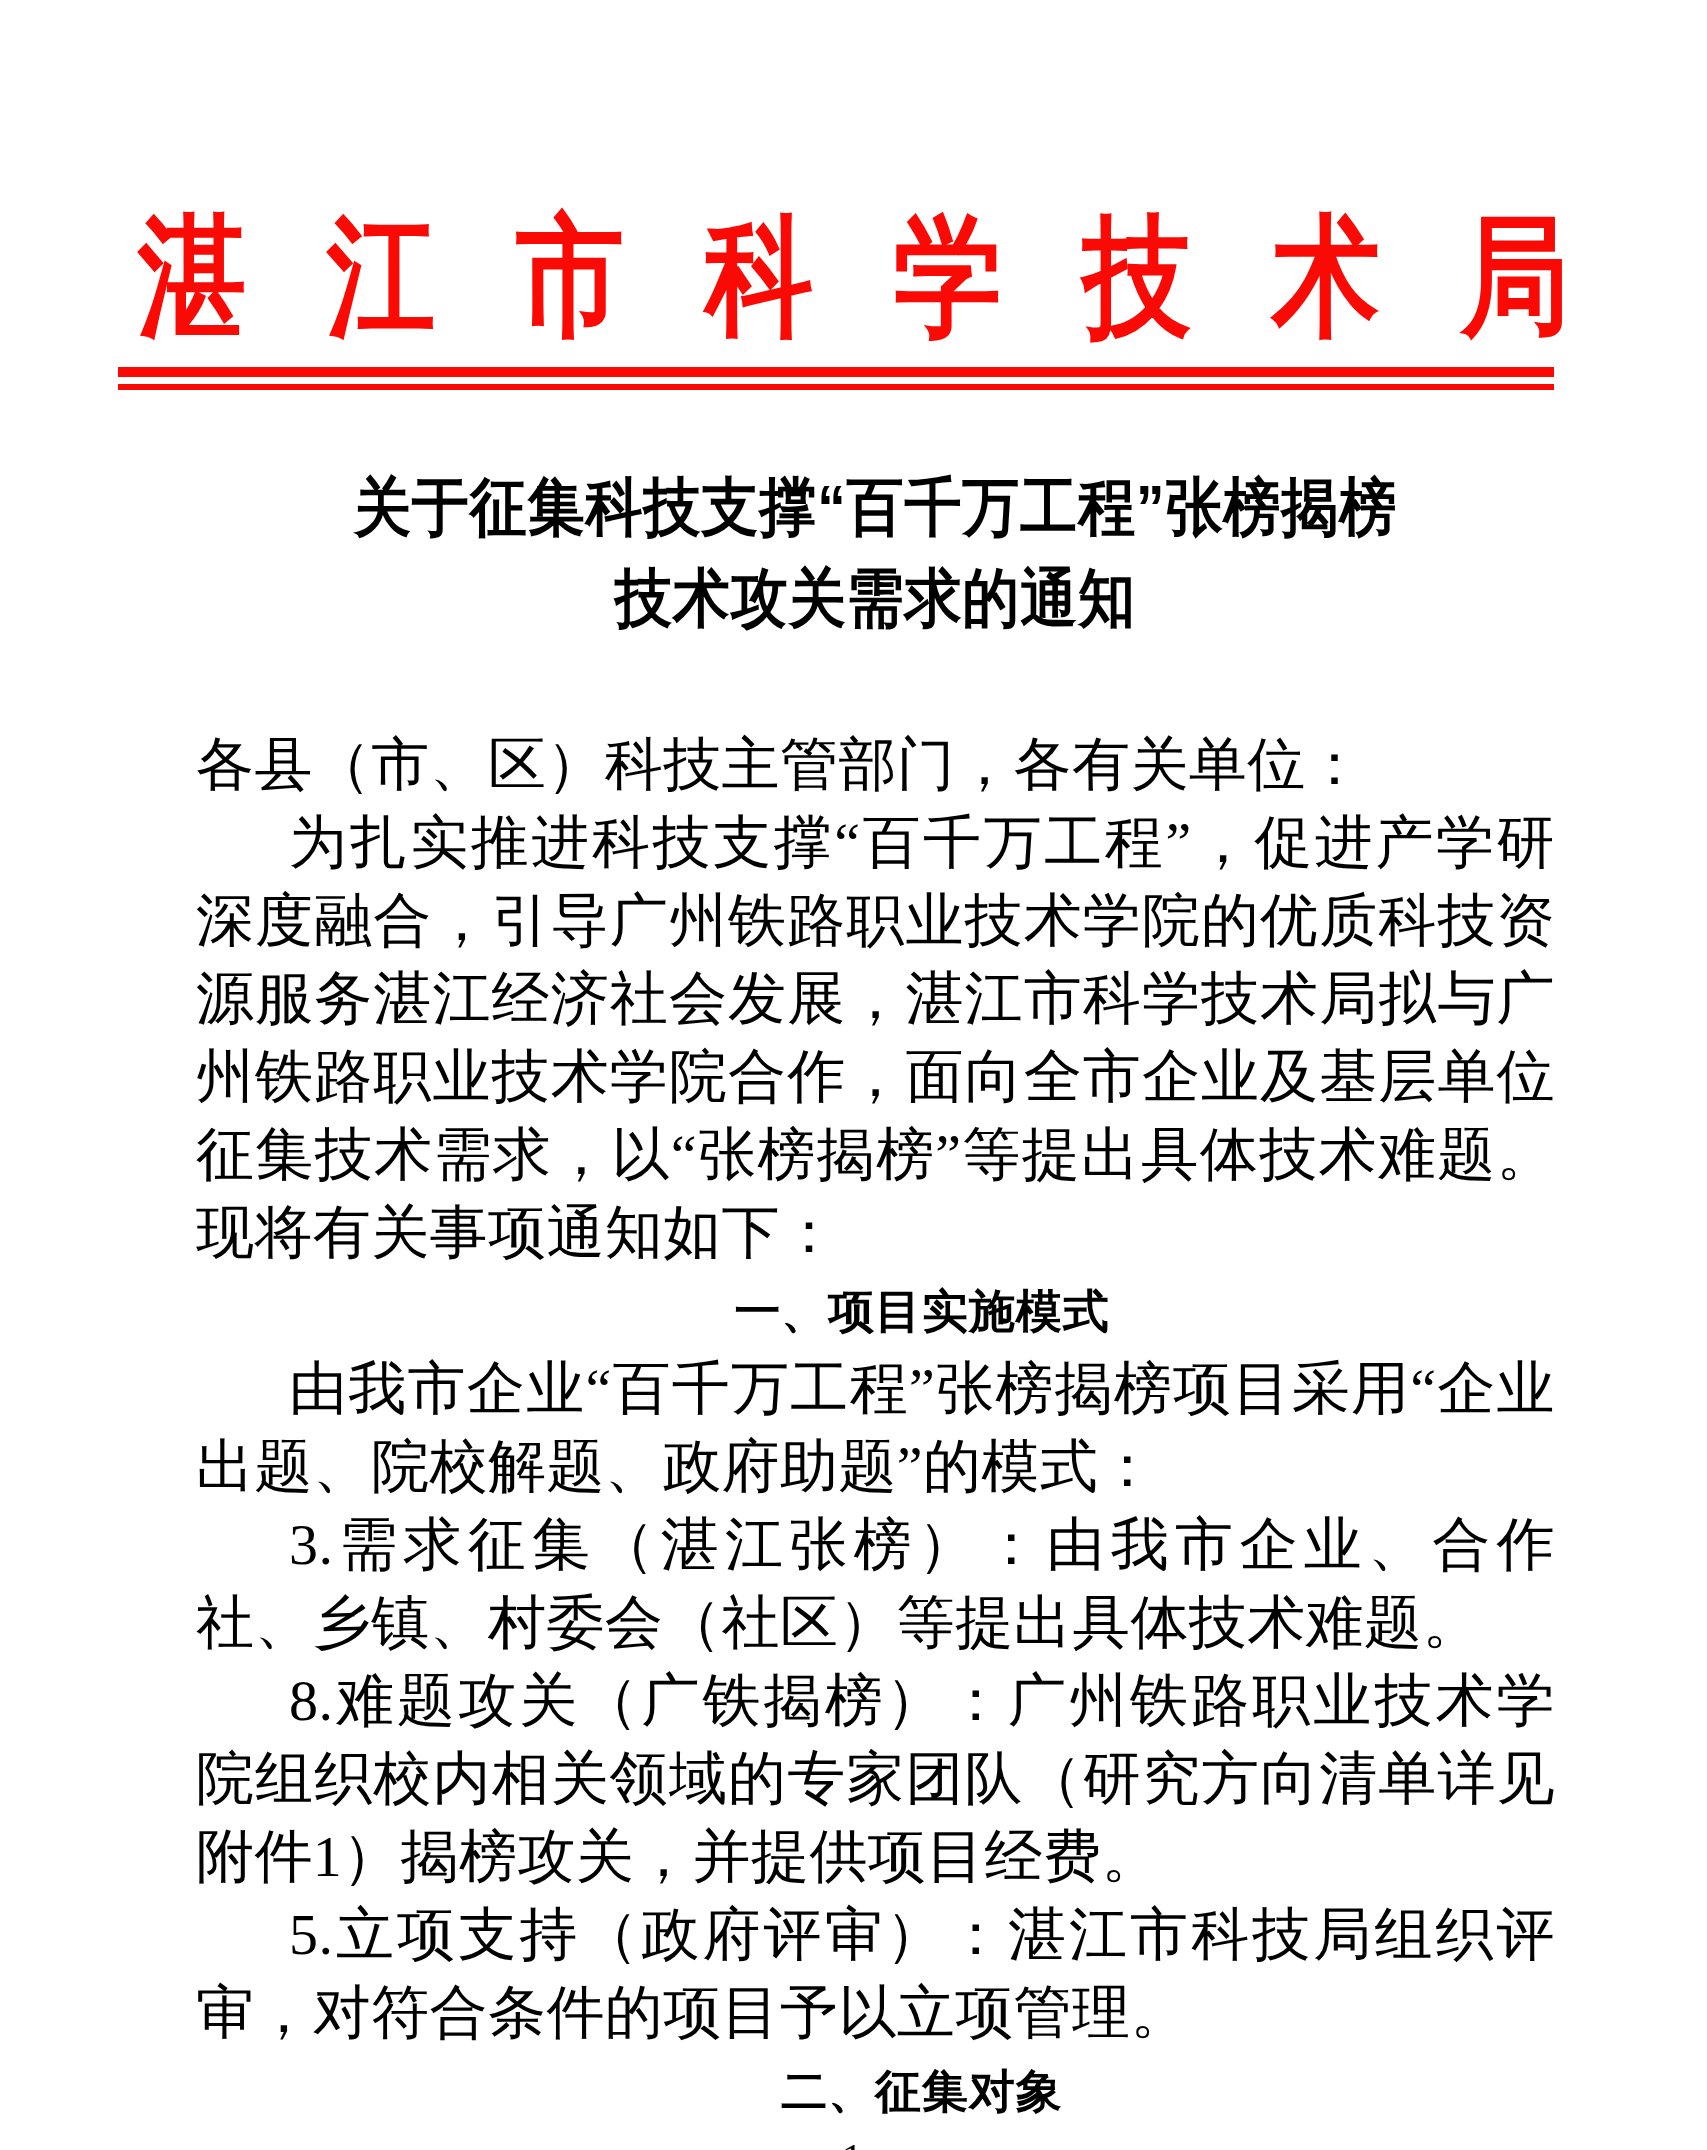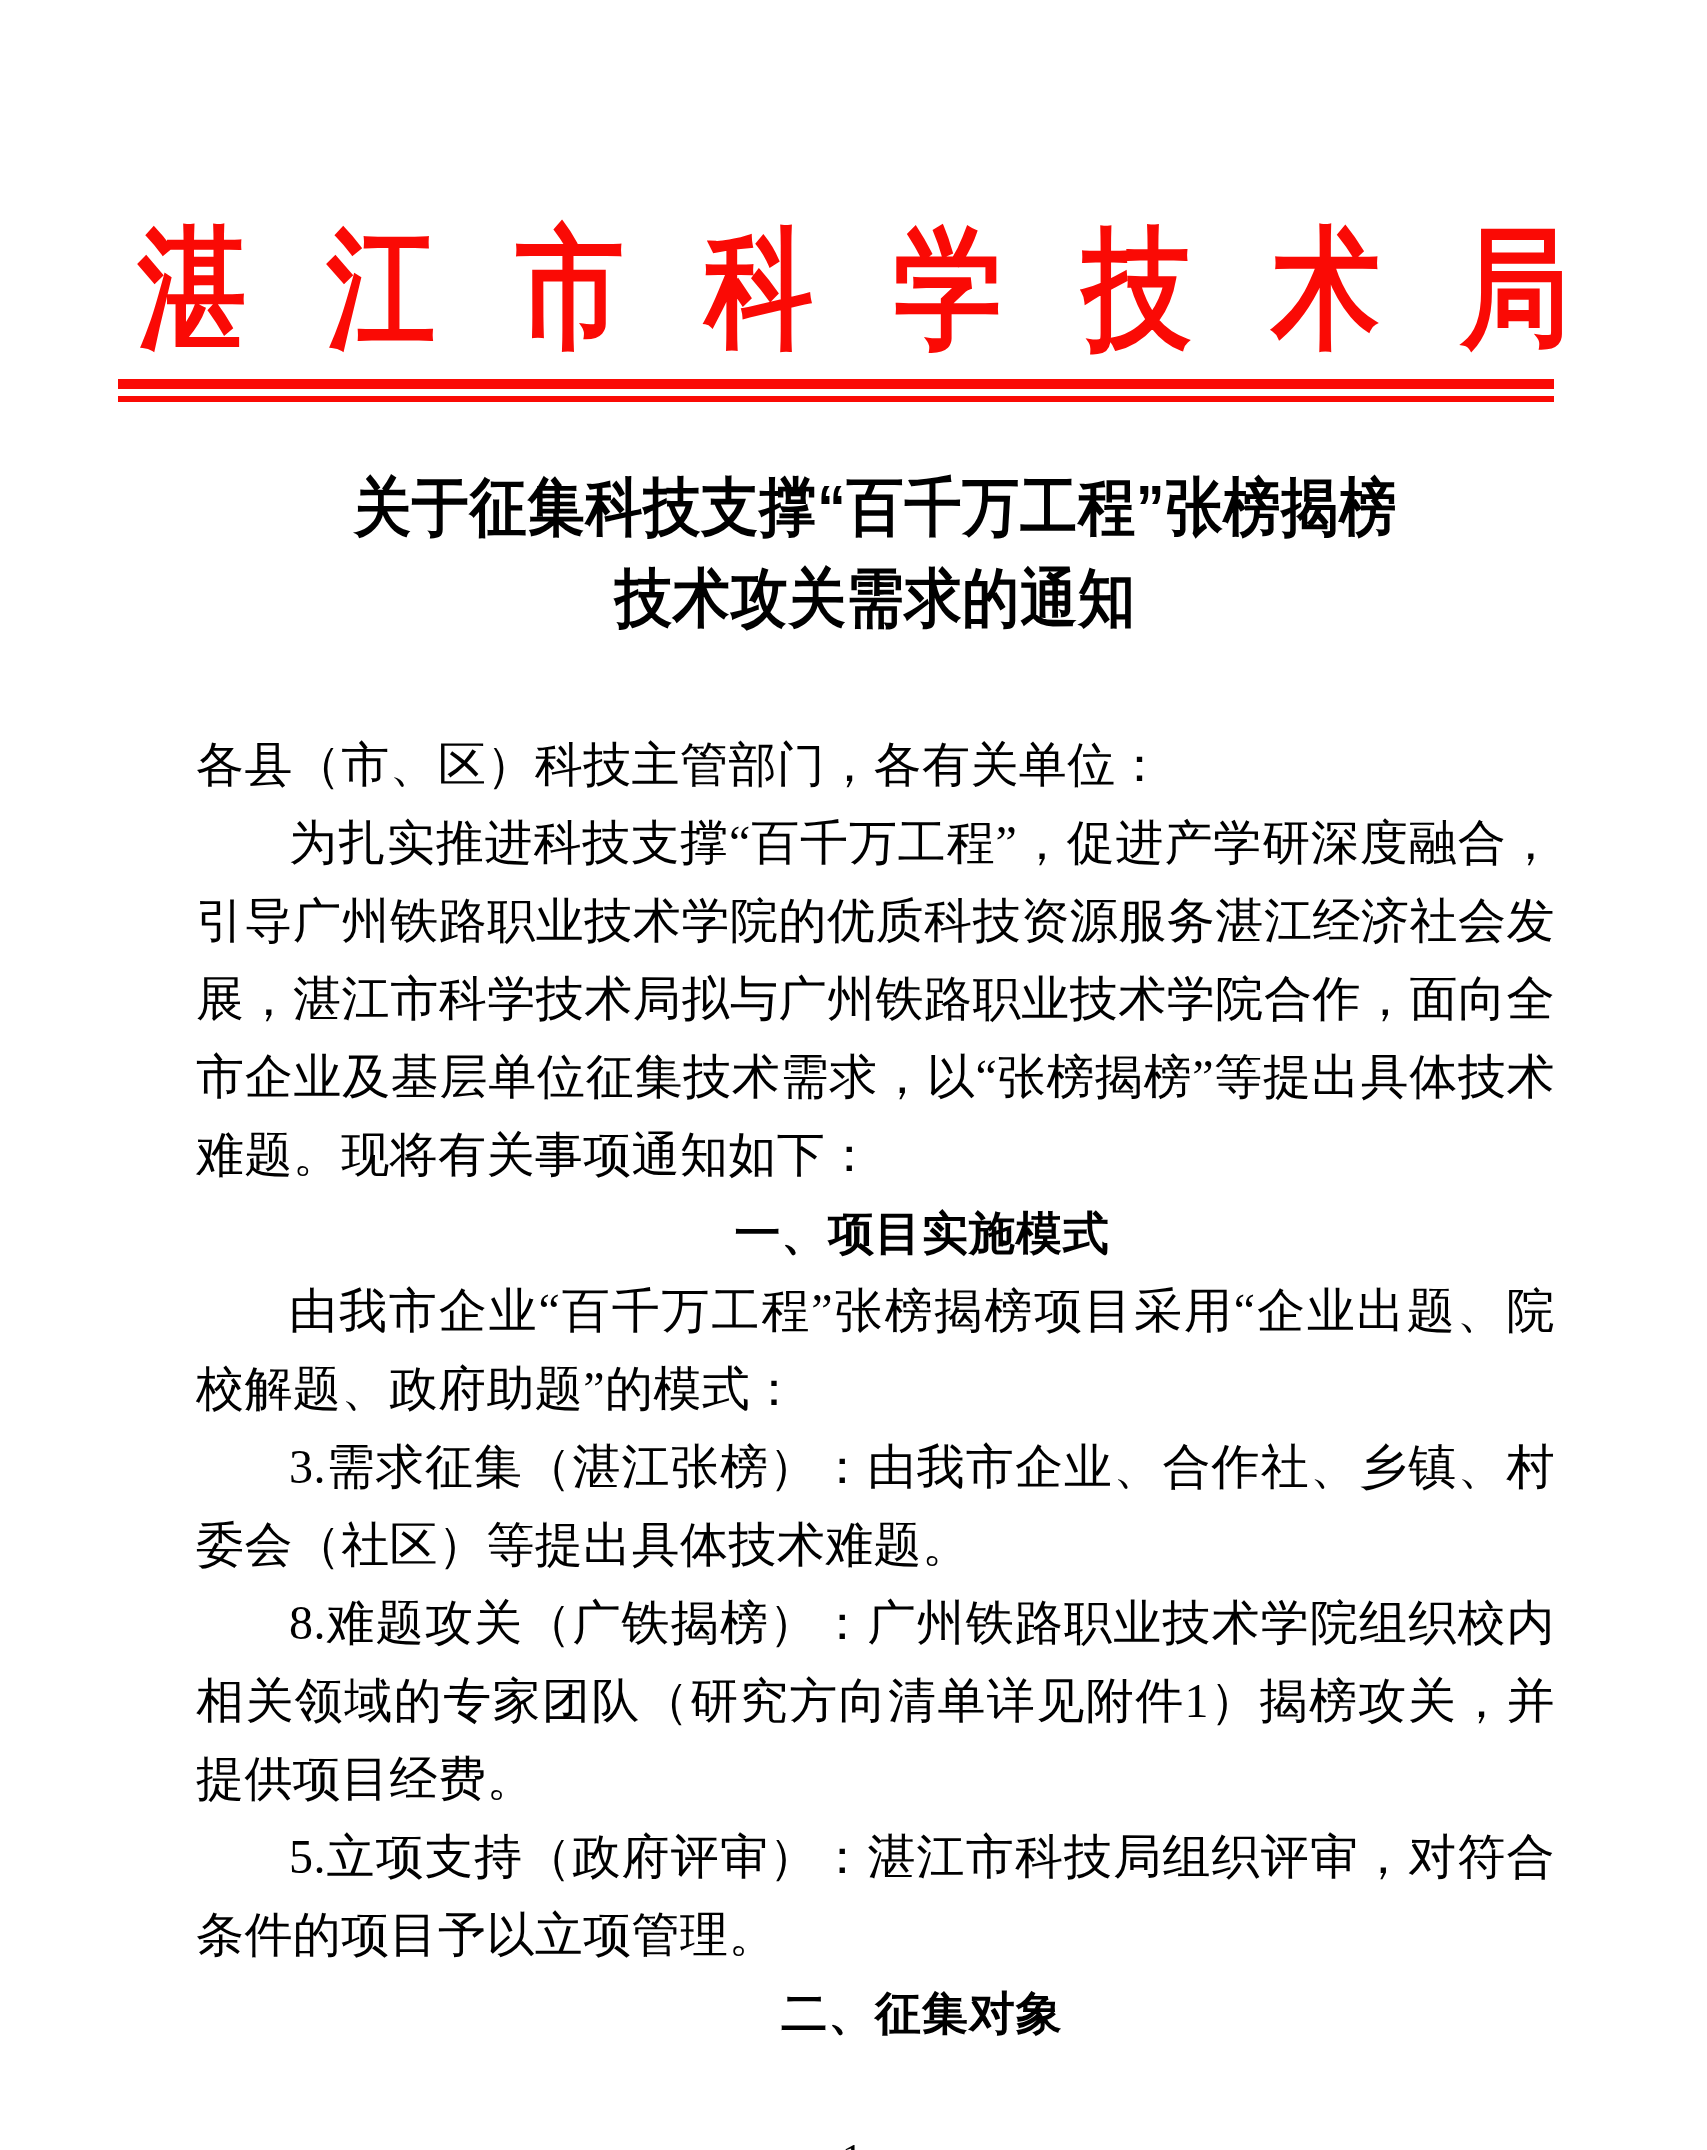--- a/index.html
+++ b/index.html
@@ -20,21 +20,21 @@
     height: 2414px;
     background: #ffffff;
     overflow: hidden;
     box-sizing: border-box;
   }
 
   
   .redhead-wrap {
     position: absolute;
     left: 0;
-    top: 16px;
+    top: 4px;
     width: 100%;
     height: 387px;
   }
   .redhead-title {
     position: absolute;
     left: 0;
     right: 0;
     top: 206px;
     text-align: center;
     color: #fa0a05;
@@ -88,21 +88,21 @@
 
   
   .body-block {
     position: absolute;
     left: 196px;
     top: 726px;
     width: 1359px;
   }
   .para {
     font-family: "Liberation Serif", "DejaVu Serif", serif;
-    font-size: 48px;
+    font-size: 58px;
     line-height: 78px;
     color: #000000;
     margin: 0;
     text-align: justify;
     text-justify: inter-character;
     letter-spacing: 0.4px;
   }
   .para.indent {
     text-indent: 93px;
   }

